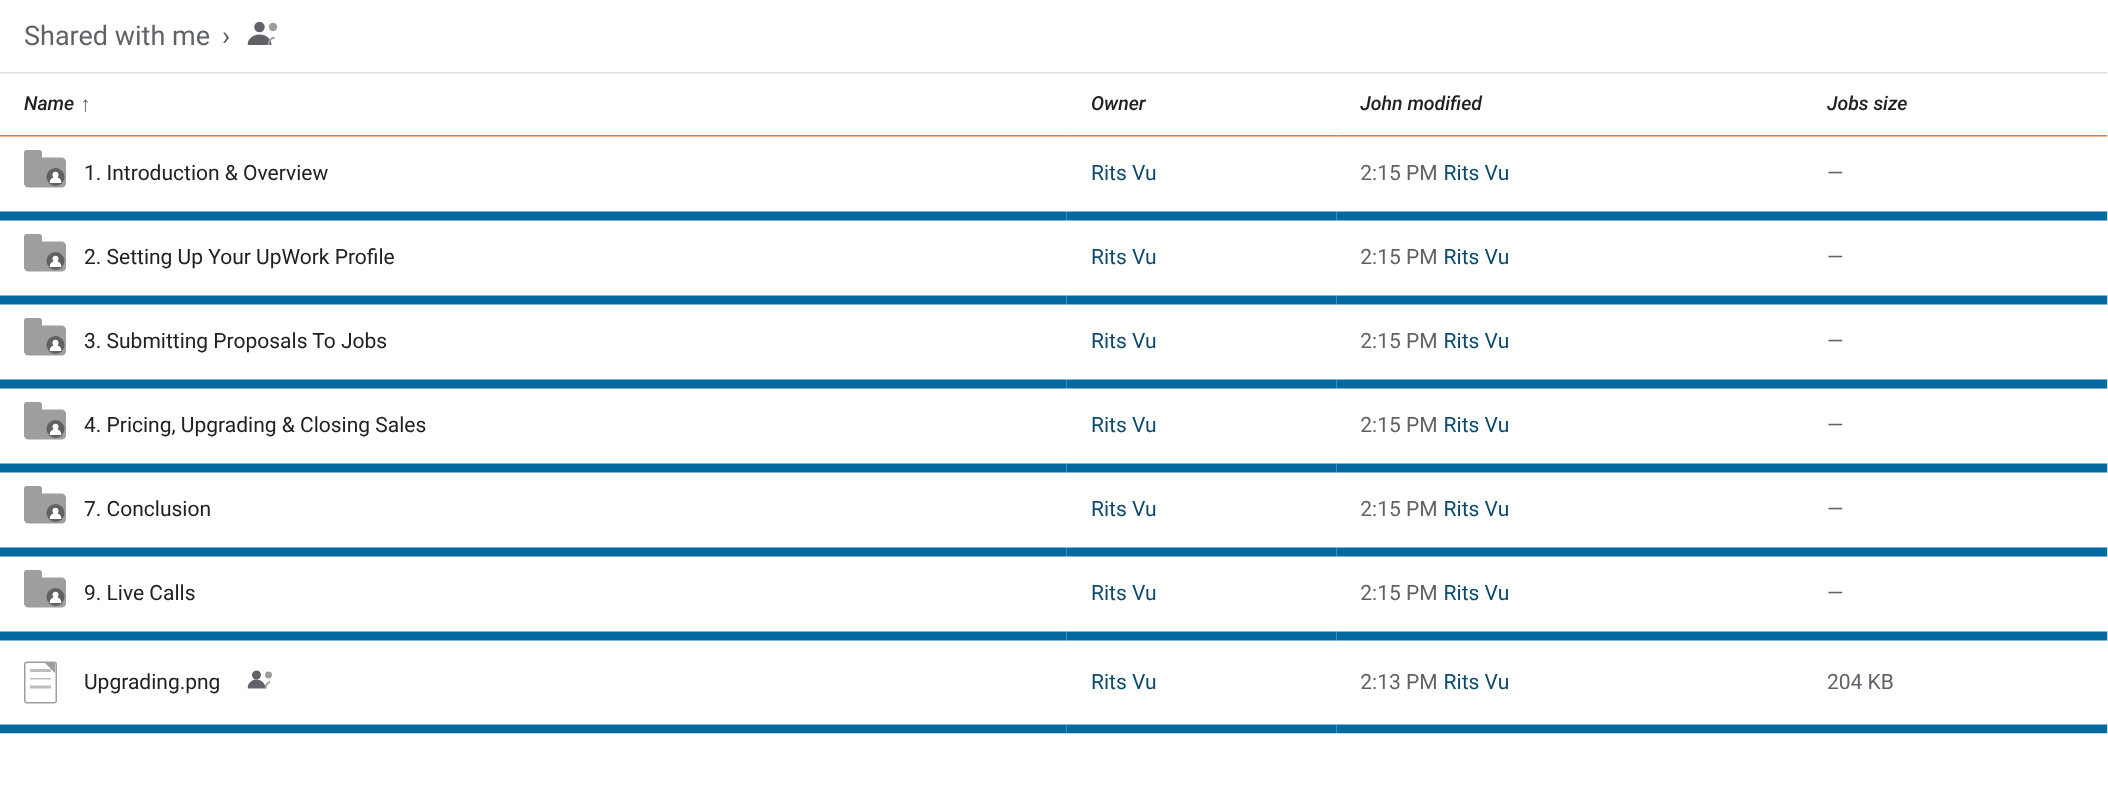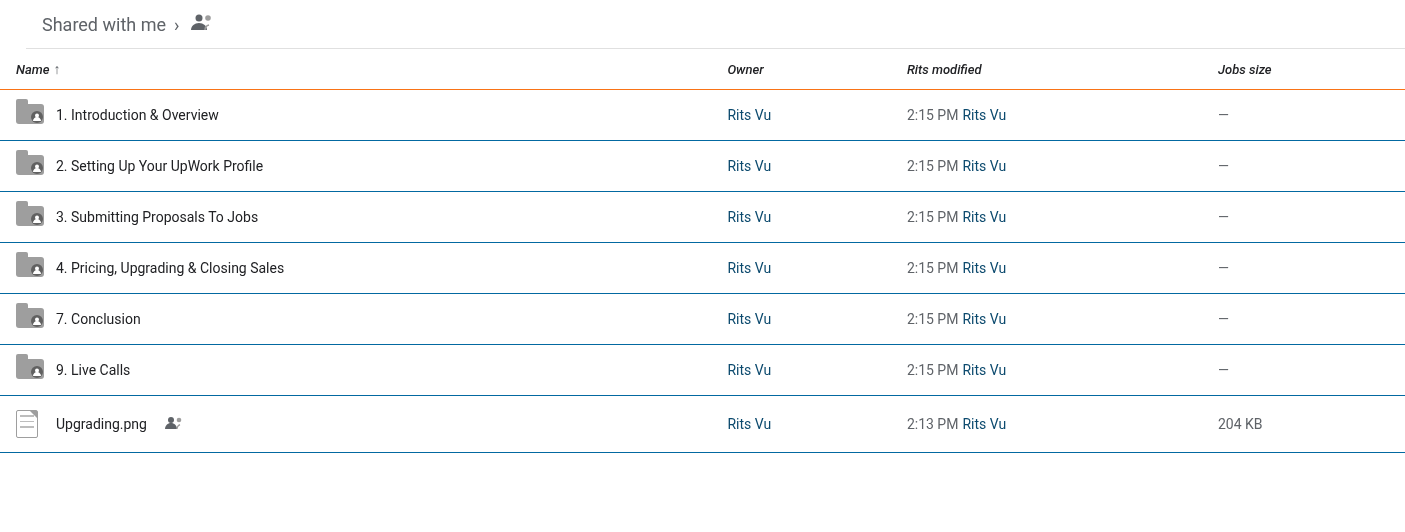--- a/index.html
+++ b/index.html
@@ -10,21 +10,20 @@
       background: #fff;
     }
 
     
     .breadcrumb {
       display: flex;
       align-items: center;
       padding: 12px 16px;
       gap: 8px;
       border-bottom: 1px solid #e0e0e0;
-      margin-left: 26px;
     }
     .breadcrumb-shared {
       color: #5f6368;
       font-size: 18px;
       font-weight: 400;
       cursor: pointer;
     }
     .breadcrumb-chevron {
       color: #5f6368;
       font-size: 18px;
@@ -73,21 +72,21 @@
       font-size: 14px;
       color: #5f6368;
     }
     .file-table td {
       padding: 14px 16px;
       font-size: 14px;
       color: #202124;
       vertical-align: middle;
     }
     .file-table tbody tr {
-      border-bottom: 1px solid #0369a1;
+      border-bottom: 6px solid #0369a1;
     }
     .name-cell {
       display: flex;
       align-items: center;
       gap: 12px;
     }
     .folder-icon {
       width: 28px;
       height: 22px;
       position: relative;
@@ -195,21 +194,21 @@
 <table class="file-table">
   <thead>
     <tr>
       <th>
         <div class="th-name">
           <span>Name</span>
           <span class="sort-arrow">↑</span>
         </div>
       </th>
       <th>Owner</th>
-      <th>Rits modified</th>
+      <th>John modified</th>
       <th>Jobs size</th>
     </tr>
   </thead>
   <tbody id="table-body">
   <tr>
         <td>
           <div class="name-cell">
       <div class="folder-icon">
         <div class="folder-body">
           <div class="folder-tab"></div>

